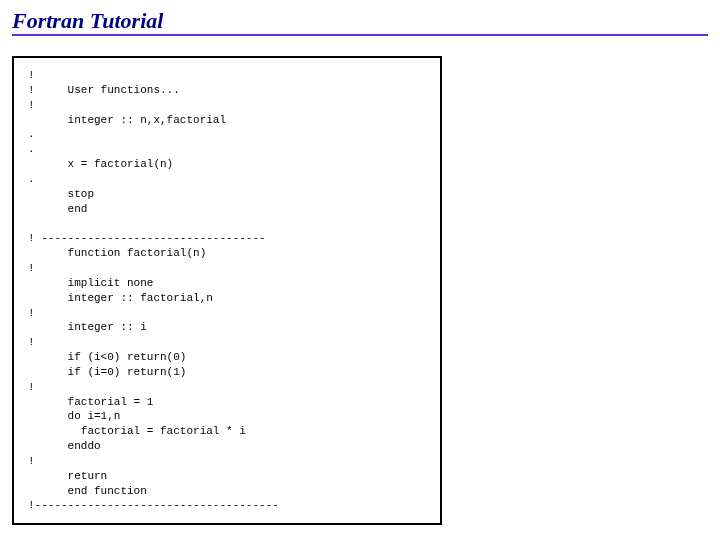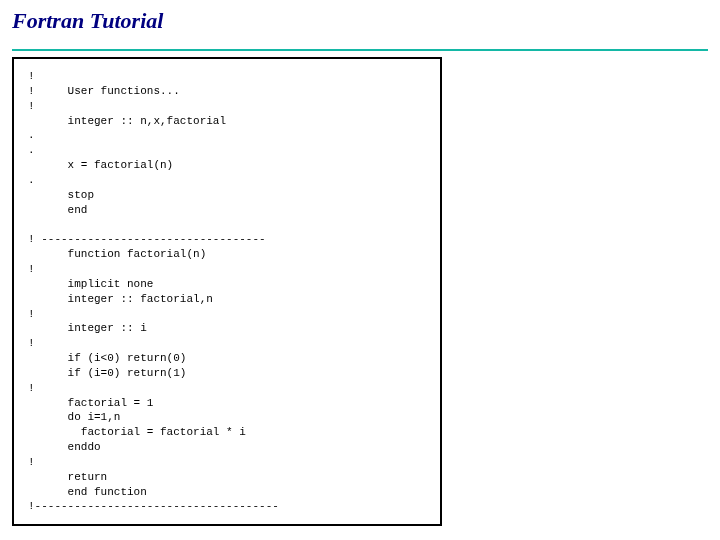--- a/index.html
+++ b/index.html
@@ -9,23 +9,23 @@
     font-family: "Times New Roman", Times, serif;
     width: 720px;
     height: 540px;
     box-sizing: border-box;
   }
   .title {
     color: #000080;
     font-style: italic;
     font-weight: bold;
     font-size: 22px;
-    border-bottom: 2px solid #14b8a6;
-    padding-bottom: 15px;
-    margin-bottom: 6px;
+    border-bottom: 2px solid #6d28d9;
+    padding-bottom: 0;
+    margin-bottom: 20px;
   }
   .code-box {
     border: 2px solid #000000;
     padding: 10px 14px;
     width: 430px;
     box-sizing: border-box;
   }
   pre {
     margin: 0;
     font-family: "Courier New", Courier, monospace;

